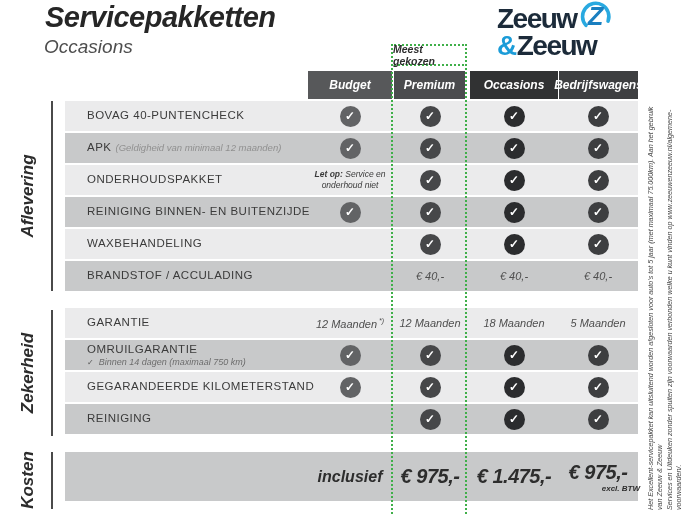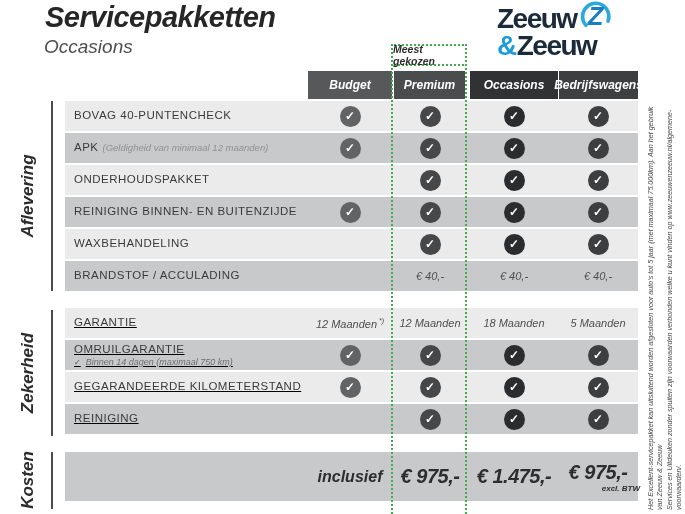--- a/index.html
+++ b/index.html
@@ -27,24 +27,24 @@
   .dotline.l{left:391px;} .dotline.r{left:465px;}
 
   
   .colhead{position:absolute;top:71px;height:28px;display:flex;align-items:center;justify-content:center;
            color:#ffffff;font-weight:bold;font-style:italic;font-size:12px;}
   .ch0{left:308px;width:84px;} .ch1{left:394px;width:71px;} .ch2{left:470px;width:88px;} .ch3{left:559px;width:79px;}
 
   
   .tbl{position:absolute;left:65px;top:101px;width:573px;}
   .section-rows{}
-  #sec-rows-1{margin-top:17px;text-decoration:underline;}
+  #sec-rows-1{margin-top:17px;}
   .row{height:30px;margin-bottom:2px;position:relative;display:flex;align-items:center;}
   .row.light{background:#ebebec;} .row.dark{background:#c8c9ca;}
-  .row-label{padding-left:9px;color:#3b3b3b;font-size:11.5px;letter-spacing:0.5px;line-height:1.15;}
+  .row-label{padding-left:22px;color:#3b3b3b;font-size:11.5px;letter-spacing:0.5px;line-height:1.15;}
   .sub-inline{font-style:italic;color:#909090;font-size:9.5px;letter-spacing:0;margin-left:4px;font-weight:normal;}
   .subline{font-size:9px;font-style:italic;color:#6d6d6d;letter-spacing:0;margin-top:1px;}
   .sub-check{font-style:normal;color:#555;margin-right:5px;font-size:8px;}
   .cellslot{position:absolute;top:0;height:100%;width:90px;display:flex;align-items:center;justify-content:center;}
   .slot0{left:240px;} .slot1{left:320px;} .slot2{left:404px;} .slot3{left:488px;}
   .check{width:21px;height:21px;border-radius:50%;color:#fff;font-size:12px;font-weight:bold;
          display:flex;align-items:center;justify-content:center;}
   .val{font-style:italic;font-size:11px;color:#4f4f4f;}
   .val sup{font-size:7px;}
   .note-cell{font-style:italic;font-size:8.5px;color:#3a3a3a;line-height:1.3;width:86px;text-align:center;}
@@ -136,20 +136,23 @@
             <div class="check" style="background: rgb(43, 44, 46);">✓</div>
           </div>
           <div class="cellslot slot3">
             <div class="check" style="background: rgb(61, 62, 64);">✓</div>
           </div>
         </div>
         <div class="row light">
           <div class="row-label">
             <div><span>ONDERHOUDSPAKKET</span></div>
           </div>
+          <div class="cellslot slot0">
+            <div class="note-cell"><b>Let op: </b>Service en onderhoud niet</div>
+          </div>
           <div class="cellslot slot1">
             <div class="check" style="background: rgb(70, 71, 73);">✓</div>
           </div>
           <div class="cellslot slot2">
             <div class="check" style="background: rgb(43, 44, 46);">✓</div>
           </div>
           <div class="cellslot slot3">
             <div class="check" style="background: rgb(61, 62, 64);">✓</div>
           </div>
         </div>

